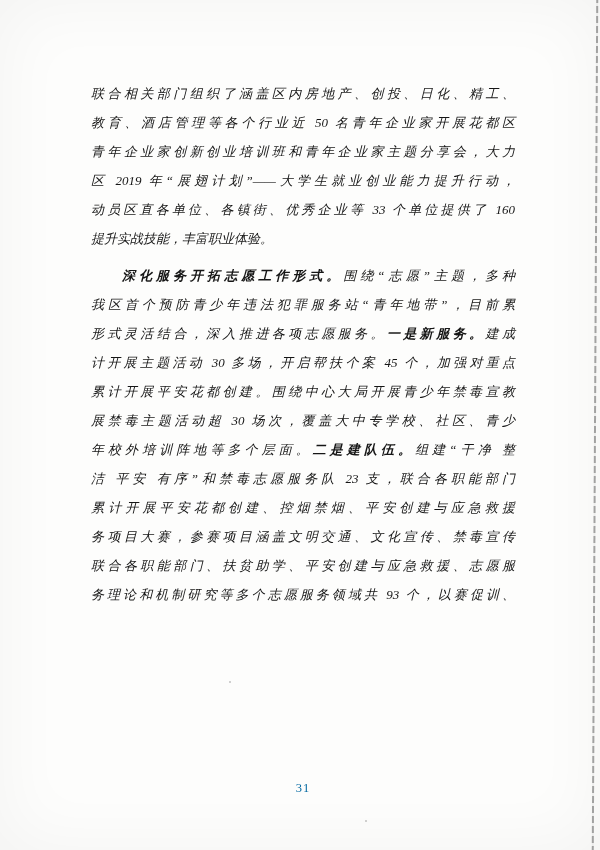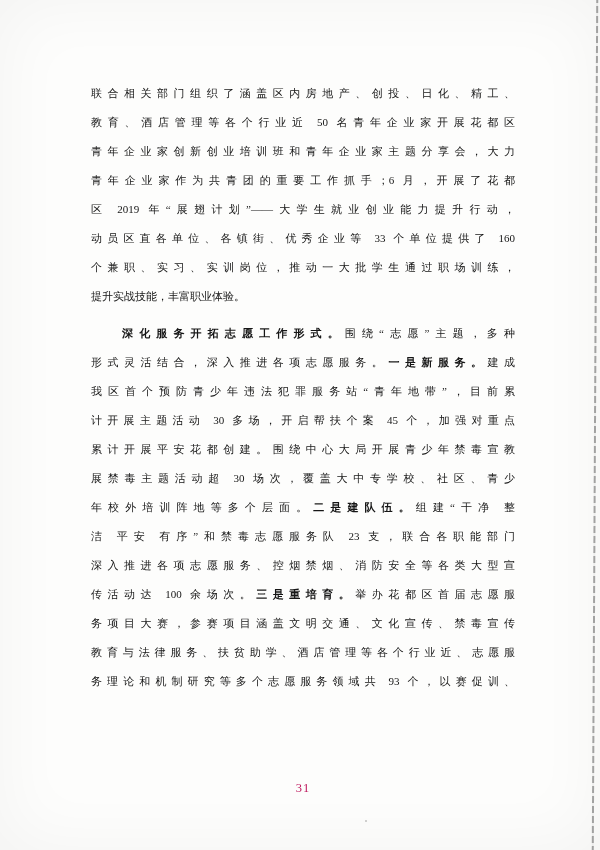--- a/index.html
+++ b/index.html
@@ -15,38 +15,39 @@
   }
   .text-block {
     position: absolute;
     left: 91px;
     top: 79px;
     width: 424px;
   }
   .line {
     height: 29px;
     line-height: 29px;
-    font-size: 11px;
+    font-size: 13px;
     text-align: justify;
     text-align-last: justify;
     text-justify: inter-character;
     overflow: visible;
+    font-style: italic;
   }
   .line.indent { padding-left: 31px; margin-top: 8px; }
   .line.no-justify { text-align-last: left; }
   .bold { font-weight: 700; }
   .page-number {
     position: absolute;
     left: 91px;
     top: 781px;
     width: 424px;
     text-align: center;
     font-size: 12.5px;
     letter-spacing: 1px;
-    color: #be185d;
+    color: #0369a1;
   }
   .scan-edge-line {
     position: absolute;
     left: 594px;
     top: -4px;
     width: 1.5px;
     height: 860px;
     background: repeating-linear-gradient(
       to bottom,
       rgba(90,90,90,0.55) 0px, rgba(90,90,90,0.55) 7px,
@@ -67,33 +68,30 @@
 <body>
 
 <div class="page">
   <div class="scan-edge-line"></div>
   <div class="speck s1"></div>
   <div class="speck s2"></div>
   <div class="text-block" id="lines">
       <div class="line"><span>联合相关部门组织了涵盖区内房地产、创投、日化、精工、</span></div>
       <div class="line"><span>教育、酒店管理等各个行业近 50 名青年企业家开展花都区</span></div>
       <div class="line"><span>青年企业家创新创业培训班和青年企业家主题分享会，大力</span></div>
-      <div class="line"><span>青年企业家作为共青团的重要工作抓手；6 月，开展了花都</span></div>
       <div class="line"><span>区 2019 年“展翅计划”——大学生就业创业能力提升行动，</span></div>
       <div class="line"><span>动员区直各单位、各镇街、优秀企业等 33 个单位提供了 160</span></div>
-      <div class="line"><span>个兼职、实习、实训岗位，推动一大批学生通过职场训练，</span></div>
       <div class="line no-justify"><span>提升实战技能，丰富职业体验。</span></div>
       <div class="line indent"><span class="bold">深化服务开拓志愿工作形式。</span><span>围绕“志愿”主题，多种</span></div>
+      <div class="line"><span>我区首个预防青少年违法犯罪服务站“青年地带”，目前累</span></div>
       <div class="line"><span>形式灵活结合，深入推进各项志愿服务。</span><span class="bold">一是新服务。</span><span>建成</span></div>
-      <div class="line"><span>我区首个预防青少年违法犯罪服务站“青年地带”，目前累</span></div>
       <div class="line"><span>计开展主题活动 30 多场，开启帮扶个案 45 个，加强对重点</span></div>
       <div class="line"><span>累计开展平安花都创建。围绕中心大局开展青少年禁毒宣教</span></div>
       <div class="line"><span>展禁毒主题活动超 30 场次，覆盖大中专学校、社区、青少</span></div>
       <div class="line"><span>年校外培训阵地等多个层面。</span><span class="bold">二是建队伍。</span><span>组建“干净 整</span></div>
       <div class="line"><span>洁 平安 有序”和禁毒志愿服务队 23 支，联合各职能部门</span></div>
-      <div class="line"><span>深入推进各项志愿服务、控烟禁烟、消防安全等各类大型宣</span></div>
-      <div class="line"><span>传活动达 100 余场次。</span><span class="bold">三是重培育。</span><span>举办花都区首届志愿服</span></div>
+      <div class="line"><span>累计开展平安花都创建、控烟禁烟、平安创建与应急救援</span></div>
       <div class="line"><span>务项目大赛，参赛项目涵盖文明交通、文化宣传、禁毒宣传</span></div>
-      <div class="line"><span>教育与法律服务、扶贫助学、酒店管理等各个行业近、志愿服</span></div>
+      <div class="line"><span>联合各职能部门、扶贫助学、平安创建与应急救援、志愿服</span></div>
       <div class="line"><span>务理论和机制研究等多个志愿服务领域共 93 个，以赛促训、</span></div>
     </div>
   <div class="page-number">31</div>
 </div>
 
 </body></html>

